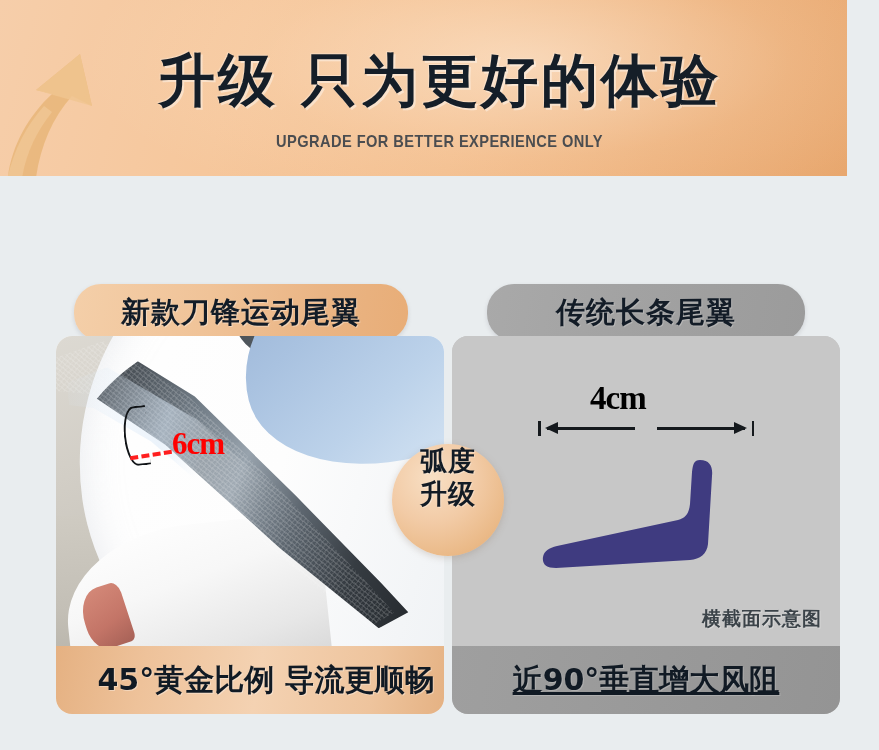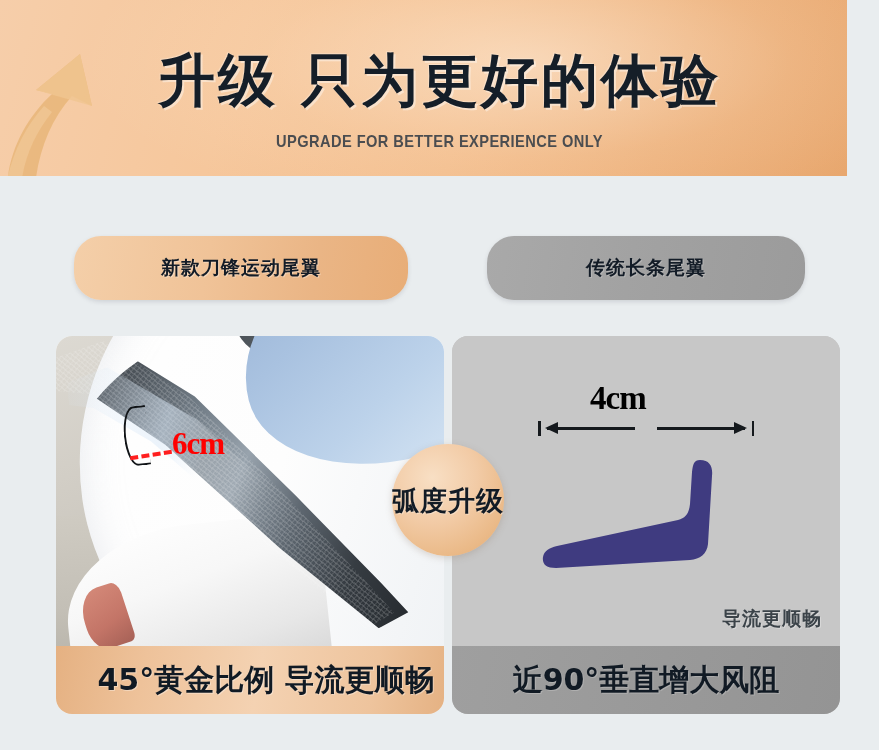--- a/index.html
+++ b/index.html
@@ -71,31 +71,32 @@
     font-weight: bold;
     letter-spacing: .5px;
     color: #4b4d50;
     transform: scaleX(.86);
     font-family: "Liberation Sans", sans-serif;
   }
 
   
   .pill {
     position: absolute;
-    height: 64px;
+    height: 57px;
     border-radius: 27px;
     display: flex;
     align-items: center;
     justify-content: center;
-    font-size: 19px;
+    font-size: 29px;
     font-weight: bold;
     letter-spacing: 1px;
     color: #131c27;
     font-family: "DejaVu Sans", "Liberation Sans", sans-serif;
     box-shadow: 0 2px 4px rgba(120,120,130,.22);
+    margin-top: 48px;
   }
   .pill-left {
     left: 74px;
     top: 236px;
     width: 334px;
     background: linear-gradient(100deg, #f4cfa9 0%, #f0c398 40%, #eab585 72%, #e8ad77 100%);
     text-shadow: 1px 1px 0 rgba(255,255,255,.35);
   }
   .pill-right {
     left: 487px;
@@ -329,35 +330,35 @@
     font-family: "DejaVu Sans", "Liberation Sans", sans-serif;
   }
   .bar-left {
     background: linear-gradient(100deg, #e5b182 0%, #eec29a 22%, #f4d2b2 50%, #eec49d 78%, #e3ae7e 100%);
     text-shadow: 1px 1px 0 rgba(255,255,255,.35);
     padding-left: 16px;
   }
   .bar-right {
     background: linear-gradient(100deg, #9f9f9f 0%, #9a9a9a 45%, #949494 100%);
     text-shadow: 1px 1px 0 rgba(255,255,255,.2);
+    text-decoration: underline;
   }
 
   
   .badge {
     position: absolute;
     left: 392px;
     top: 444px;
     width: 112px;
     height: 112px;
     border-radius: 50%;
     background: radial-gradient(circle at 36% 30%, #f8dfc4 0%, #f2cba6 42%, #eab987 75%, #e2a970 100%);
     display: flex;
-    flex-direction: row;
+    flex-direction: column;
     align-items: center;
-    justify-content: center;
     box-shadow: 0 2px 7px rgba(140,120,100,.28);
   }
   .badge-line {
     font-size: 27px;
     line-height: 33px;
     font-weight: bold;
     color: #121b25;
     letter-spacing: 1px;
     text-shadow: 1px 1px 0 rgba(255,255,255,.32);
     font-family: "DejaVu Sans", "Liberation Sans", sans-serif;
@@ -412,21 +413,21 @@
         <div class="dim-arrow a-left"></div>
         <div class="dim-arrow a-right"></div>
         <div class="dim-head h-left"></div>
         <div class="dim-head h-right"></div>
       </div>
 
       <svg class="cross-section" viewBox="0 0 190 118">
         <path d="M160 2 C 170 2, 173 9, 172 18 L 168 86 C 167 96, 160 101, 150 102 L 16 110 C 6 110, 2 106, 3 99 C 4 93, 9 90, 17 88 L 138 62 C 146 60, 149 55, 150 46 L 152 14 C 153 6, 154 2, 160 2 Z" fill="#3f3b80"></path>
       </svg>
 
-      <div class="cross-caption">导流更顺畅</div>
+      <div class="cross-caption">横截面示意图</div>
     </div>
     <div class="bar bar-right">近90°垂直增大风阻</div>
   </div>
 
   <div class="badge">
     <div class="badge-line">弧度</div>
     <div class="badge-line">升级</div>
   </div>
 
 </div>

